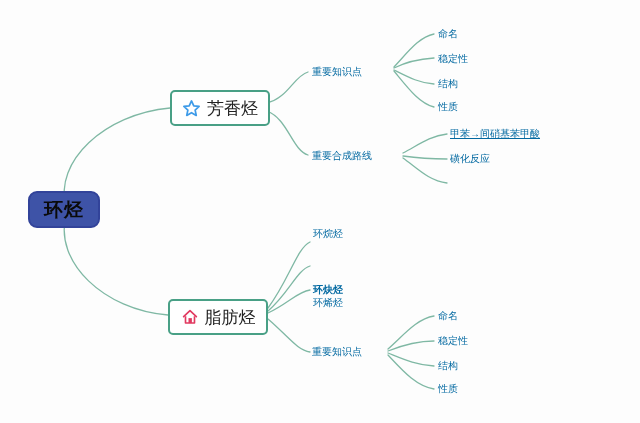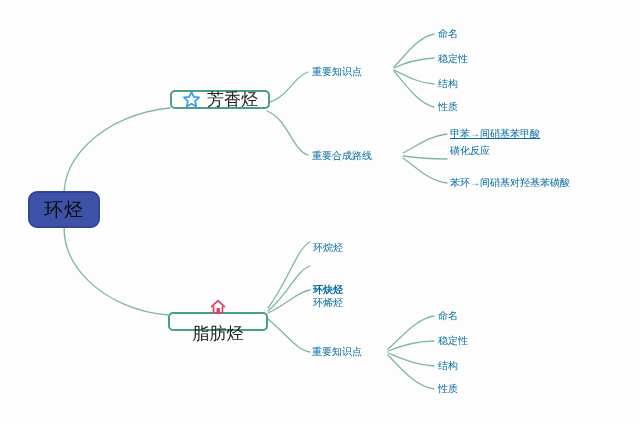--- a/index.html
+++ b/index.html
@@ -6,26 +6,26 @@
   .stage{
     position:relative;width:640px;height:423px;overflow:hidden;
     background:#fdfdfd;font-family:"Liberation Sans",sans-serif;
   }
   .connectors{position:absolute;left:0;top:0;width:640px;height:423px;}
   .connectors path{fill:none;stroke:#7FB8A4;stroke-width:1.3;stroke-linecap:round;}
   .root-node{
     position:absolute;left:28px;top:191px;width:72px;height:37px;
     background:#3E53A7;border:2px solid #32439A;border-radius:9px;
     display:flex;align-items:center;justify-content:center;
-    font-size:19px;font-weight:normal;color:#0a0a0a;box-sizing:border-box;
+    font-size:19px;font-weight:bold;color:#0a0a0a;box-sizing:border-box;
     letter-spacing:1px;
     text-align:right;
   }
   .branch-node{
-    position:absolute;height:19px;background:#ffffff;
+    position:absolute;height:36px;background:#ffffff;
     border:2px solid #49A086;border-radius:5px;
     display:flex;align-items:center;justify-content:center;gap:6px;
     font-size:17px;color:#222;box-sizing:border-box;padding:0 10px;
   }
   .branch-node .icon{display:flex;align-items:center;}
   .topic{
     position:absolute;transform:translateY(-50%);
     font-size:10px;color:#0369a1;white-space:nowrap;line-height:1;
   }
 </style>
@@ -66,45 +66,44 @@
 
   <div class="branch-node" style="left:170px;top:90px;min-width:97px;">
     <span class="icon">
       <svg width="19" height="19" viewBox="0 0 24 24">
         <polygon points="12,2.5 14.9,8.7 21.6,9.4 16.6,14 18,20.7 12,17.3 6,20.7 7.4,14 2.4,9.4 9.1,8.7" fill="none" stroke="#3E9BE8" stroke-width="2.2" stroke-linejoin="round"></polygon>
       </svg>
     </span>
     <span>芳香烃</span>
   </div>
 
-  <div class="branch-node" style="left:168px;top:312px;min-width:100px;flex-direction:column;">
+  <div class="branch-node" style="left:168px;top:299px;min-width:100px;">
     <span class="icon">
       <svg width="18" height="18" viewBox="0 0 24 24">
         <path d="M3.5 11.5 L12 3.5 L20.5 11.5" fill="none" stroke="#E13A60" stroke-width="2.2" stroke-linejoin="round" stroke-linecap="round"></path>
         <path d="M6 11 V20 H18 V11" fill="none" stroke="#E13A60" stroke-width="2.2" stroke-linejoin="round"></path>
         <rect x="10" y="13.5" width="4.5" height="6.5" fill="#E13A60"></rect>
       </svg>
     </span>
     <span>脂肪烃</span>
   </div>
 
   <div class="topic" style="left:312px;top:72px;">重要知识点</div>
   <div class="topic" style="left:312px;top:156px;">重要合成路线</div>
-  <div class="topic" style="left:313px;top:248px;">环烷烃</div>
+  <div class="topic" style="left:313px;top:234px;">环烷烃</div>
   <div class="topic" style="left:313px;top:266px;margin-top:37px;">环烯烃</div>
   <div class="topic" style="left:313px;top:290px;font-weight:bold;">环炔烃</div>
   <div class="topic" style="left:312px;top:352px;">重要知识点</div>
 
   <div class="topic" style="left:438px;top:34px;">命名</div>
   <div class="topic" style="left:438px;top:59px;">稳定性</div>
   <div class="topic" style="left:438px;top:84px;">结构</div>
   <div class="topic" style="left:438px;top:107px;">性质</div>
 
   <div class="topic" style="left:450px;top:134px;text-decoration:underline;">甲苯→间硝基苯甲酸</div>
-  <div class="topic" style="left:450px;top:151px;">磺化反应</div>
-  <div class="topic" style="left:450px;top:183px;">苯环→间硝基对羟基苯磺酸</div>
+  <div class="topic" style="left:450px;top:159px;">磺化反应</div>
 
   <div class="topic" style="left:438px;top:316px;">命名</div>
   <div class="topic" style="left:438px;top:341px;">稳定性</div>
   <div class="topic" style="left:438px;top:366px;">结构</div>
   <div class="topic" style="left:438px;top:389px;">性质</div>
 
 </div>
 
 </body></html>

